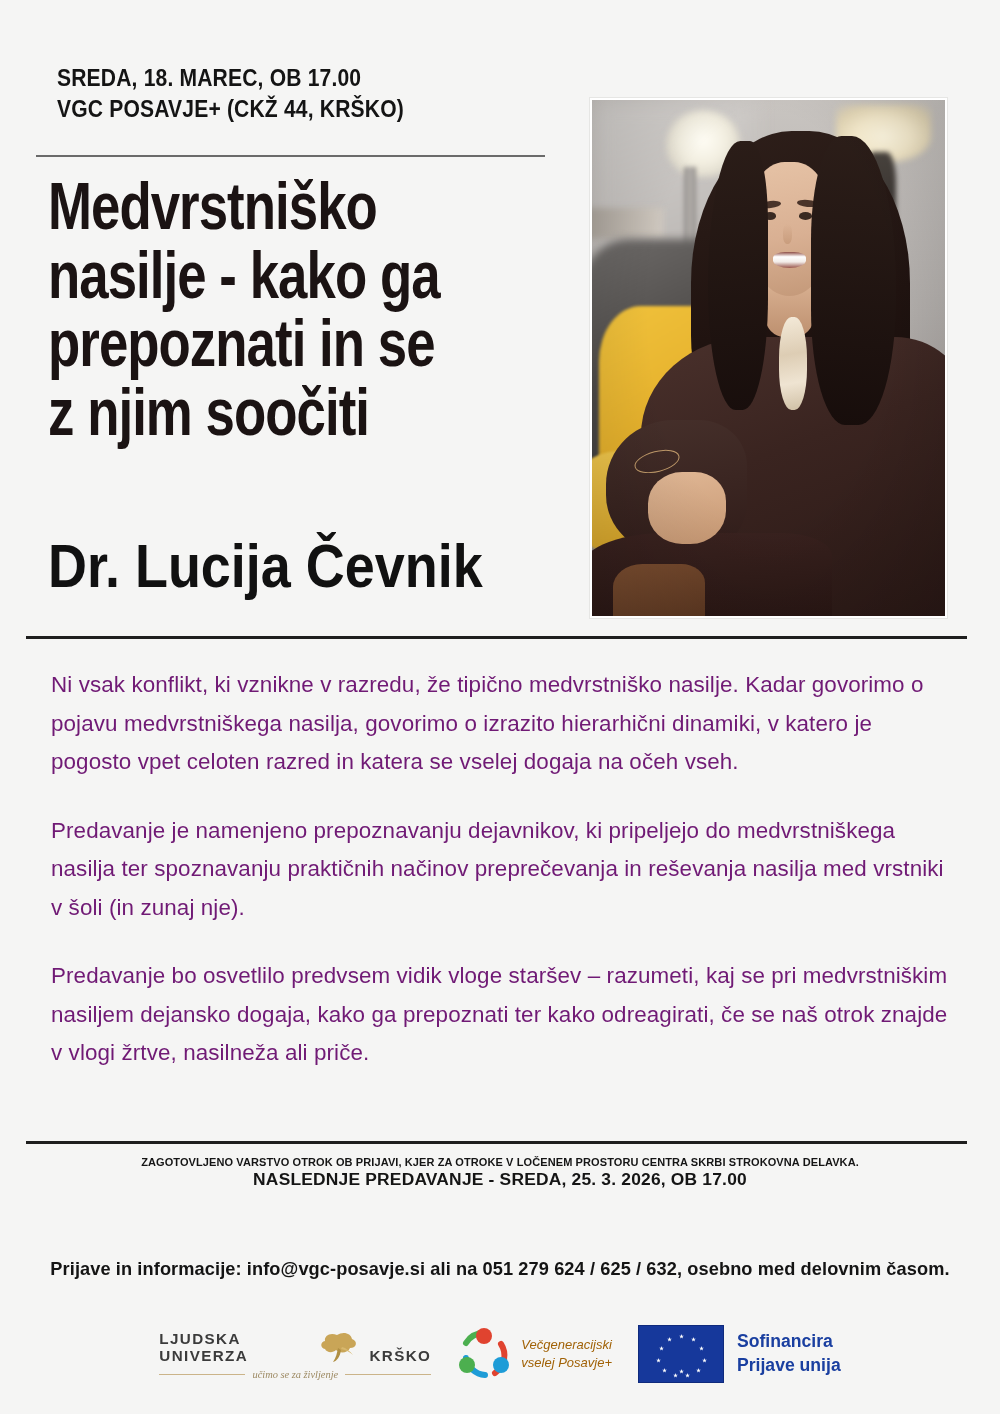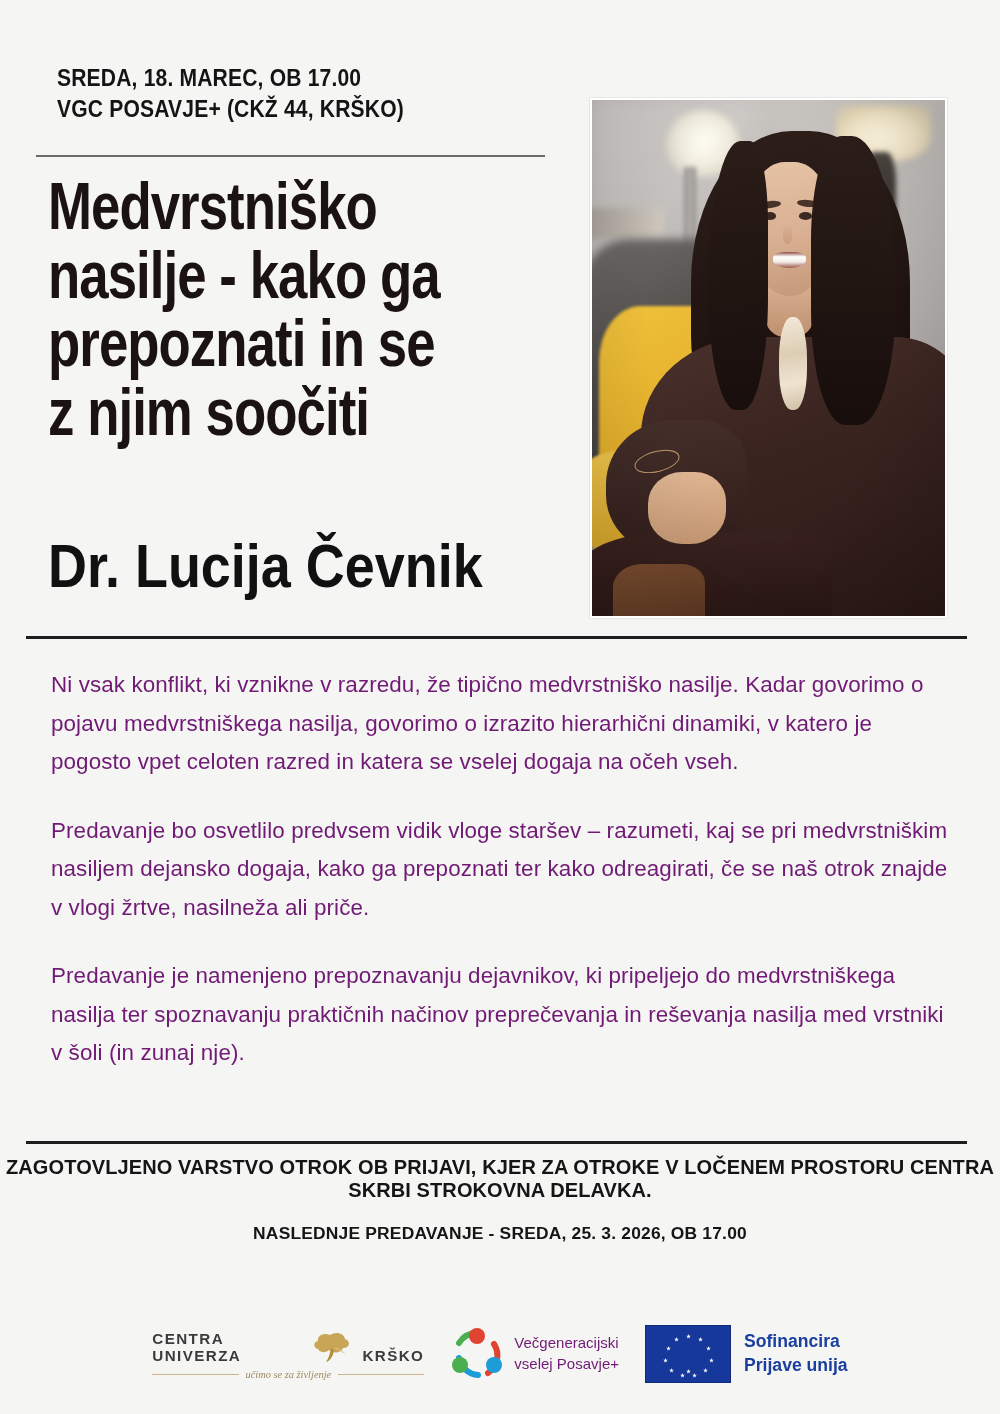--- a/index.html
+++ b/index.html
@@ -266,21 +266,21 @@
     top: 1156px;
     width: 1000px;
     text-align: center;
   }
   .foot-line {
     font-family: "Liberation Sans Narrow", "Liberation Sans", sans-serif;
     font-weight: 700;
     color: #151515;
     text-transform: uppercase;
   }
-  .foot-1 { font-size: 20px; letter-spacing: 0.1px; margin-bottom: 21px; }
+  .foot-1 { font-size: 11px; letter-spacing: 0.1px; margin-bottom: 1px; }
   .foot-2 { font-size: 17.4px; letter-spacing: 0.2px; margin-bottom: 14px; }
   .foot-3 { font-size: 17.2px; letter-spacing: 0.2px; }
 
   .contact-line {
     position: absolute;
     left: 0;
     top: 1259px;
     width: 1000px;
     text-align: center;
     font-family: "Liberation Sans Narrow", "Liberation Sans", sans-serif;
@@ -326,24 +326,25 @@
     font-size: 10.4px;
     color: #9d8a63;
     white-space: nowrap;
   }
 
   
   .logo-vgc { display:flex; align-items:center; gap:10px; }
   .vgc-mark { width: 54px; height: 54px; }
   .vgc-text {
     font-family: "Liberation Sans", sans-serif;
-    font-size: 15px;
+    font-size: 13px;
     line-height: 1.38;
-    color: #701a75;
+    color: #a16207;
     white-space: nowrap;
+    font-style: italic;
   }
 
   
   .logo-ifs { position: relative; width: 124px; height: 56px; }
   .ifs-shape {
     position:absolute; inset:0;
     background: #7ba12f;
     clip-path: polygon(0% 4%, 100% 0%, 93% 100%, 0% 88%);
   }
   .ifs-txt {
@@ -431,37 +432,38 @@
       <div class="hand"></div>
       <div class="bangle"></div>
       <div class="photo-vignette"></div>
     </div>
   </div>
 
   <div class="rule rule-mid"></div>
 
   <div class="body-copy">
     <p>Ni vsak konflikt, ki vznikne v razredu, že tipično medvrstniško nasilje. Kadar govorimo o pojavu medvrstniškega nasilja, govorimo o izrazito hierarhični dinamiki, v katero je pogosto vpet celoten razred in katera se vselej dogaja na očeh vseh.</p>
+    <p>Predavanje je namenjeno prepoznavanju dejavnikov, ki pripeljejo do medvrstniškega nasilja ter spoznavanju praktičnih načinov preprečevanja in reševanja nasilja med vrstniki v šoli (in zunaj nje).</p>
     <p>Predavanje bo osvetlilo predvsem vidik vloge staršev – razumeti, kaj se pri medvrstniškim nasiljem dejansko dogaja, kako ga prepoznati ter kako odreagirati, če se naš otrok znajde v vlogi žrtve, nasilneža ali priče.</p>
-    <p>Predavanje je namenjeno prepoznavanju dejavnikov, ki pripeljejo do medvrstniškega nasilja ter spoznavanju praktičnih načinov preprečevanja in reševanja nasilja med vrstniki v šoli (in zunaj nje).</p>
   </div>
 
   <div class="rule rule-foot"></div>
 
   <div class="footer-copy">
     <div class="foot-line foot-1">ZAGOTOVLJENO VARSTVO OTROK OB PRIJAVI, KJER ZA OTROKE V LOČENEM PROSTORU CENTRA SKRBI STROKOVNA DELAVKA.</div>
     <div class="foot-line foot-2">NASLEDNJE PREDAVANJE - SREDA, 25. 3. 2026, OB 17.00</div>
   </div>
 
+  <div class="contact-line">Prijave in informacije: info@vgc-posavje.si ali na 051 279 624 / 625 / 632, osebno med delovnim časom.</div>
 
   <div class="logo-strip">
 
     <div class="logo-lu">
       <div class="lu-row">
-        <span class="lu-word">CENTRA UNIVERZA</span>
+        <span class="lu-word">LJUDSKA UNIVERZA</span>
         <span class="lu-tree">
           <svg viewBox="0 0 46 38" width="46" height="38">
             <path d="M20 6 C13 3 7 7 8 12 C3 13 3 19 8 20 C10 24 16 24 19 21 C23 25 31 24 33 19 C40 19 41 12 35 10 C34 4 26 2 20 6 Z" fill="#c9a557"></path>
             <path d="M21 19 C20 24 19 29 16 33 C20 32 23 28 24 21 Z" fill="#b08f43"></path>
             <path d="M24 20 C29 21 33 23 36 26 C33 22 29 19 25 18 Z" fill="#d7b76d"></path>
           </svg>
         </span>
         <span class="lu-word">KRŠKO</span>
       </div>
       <div class="lu-tag">

